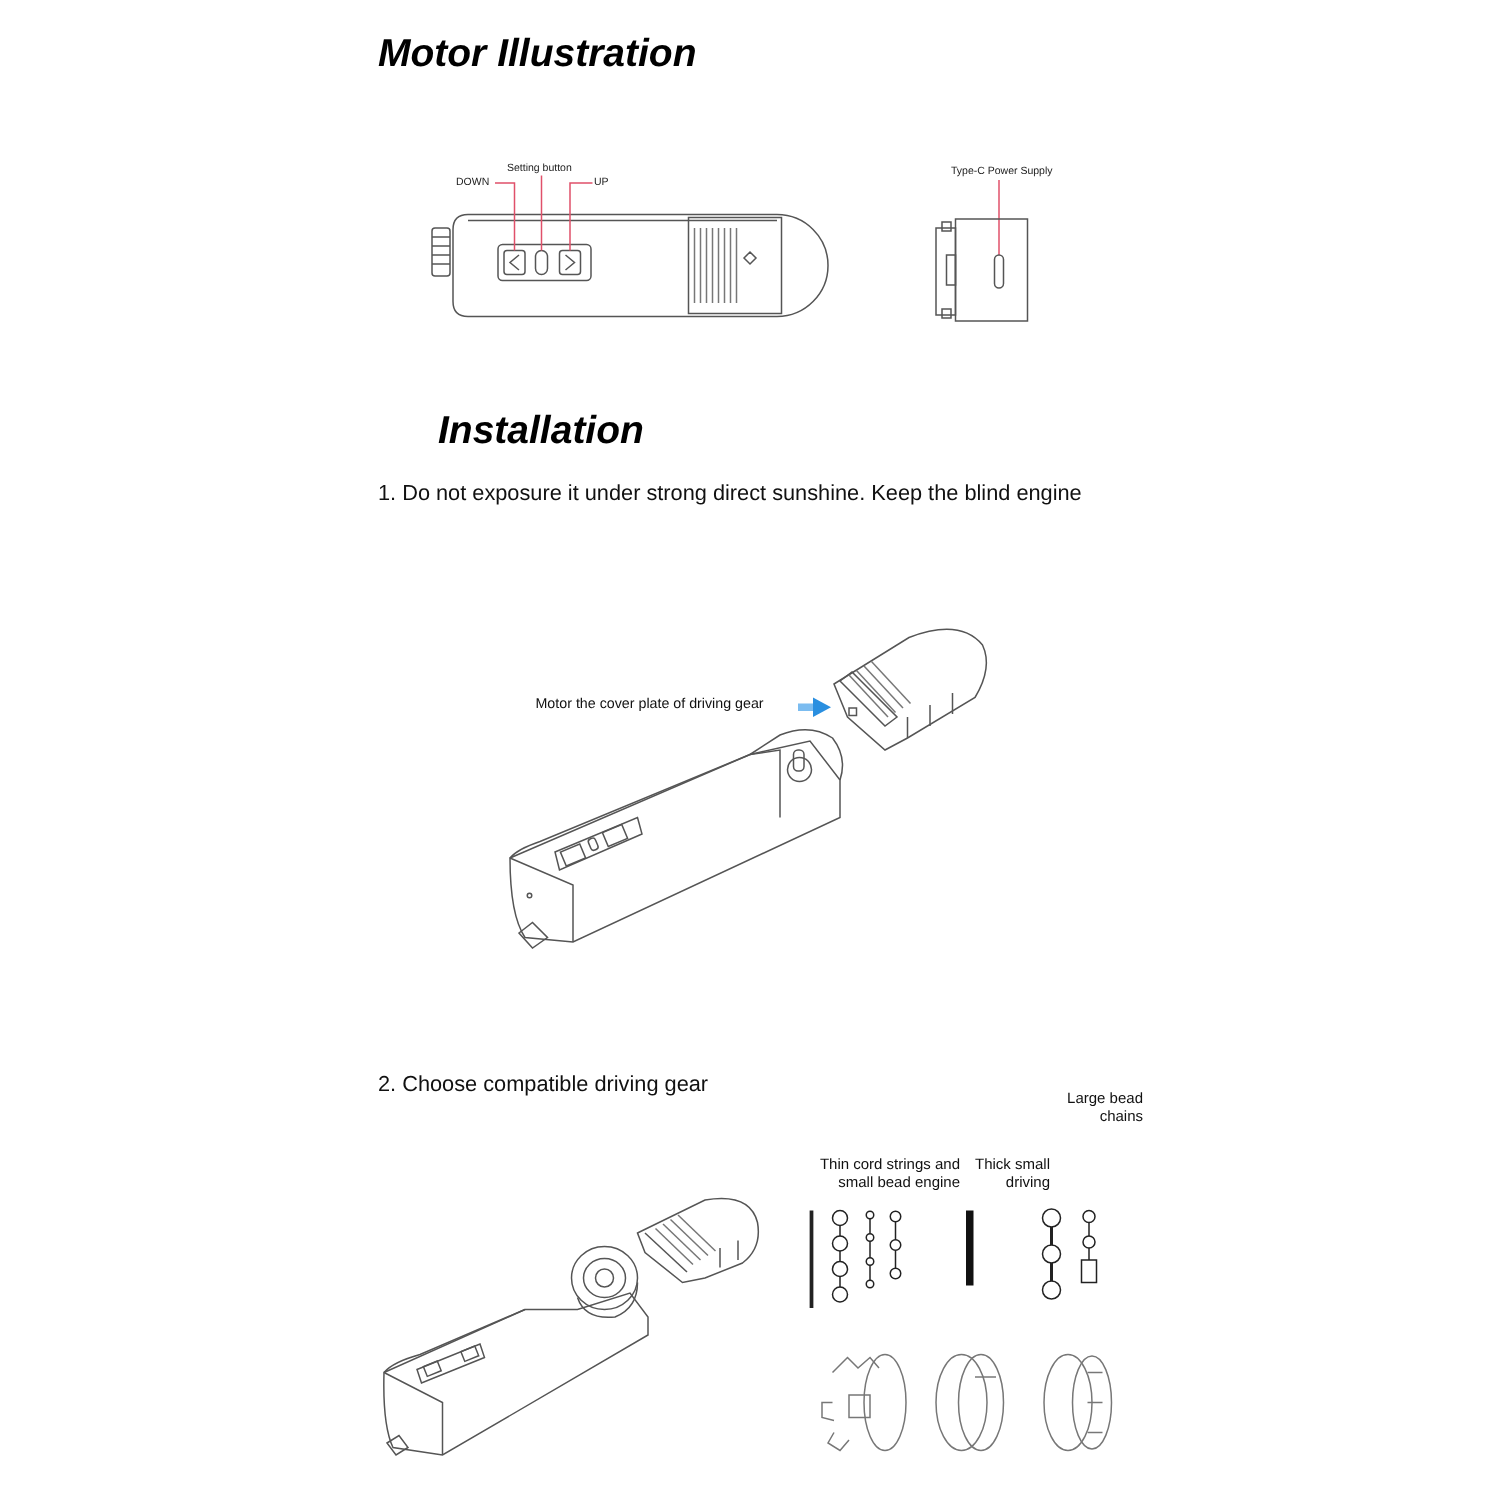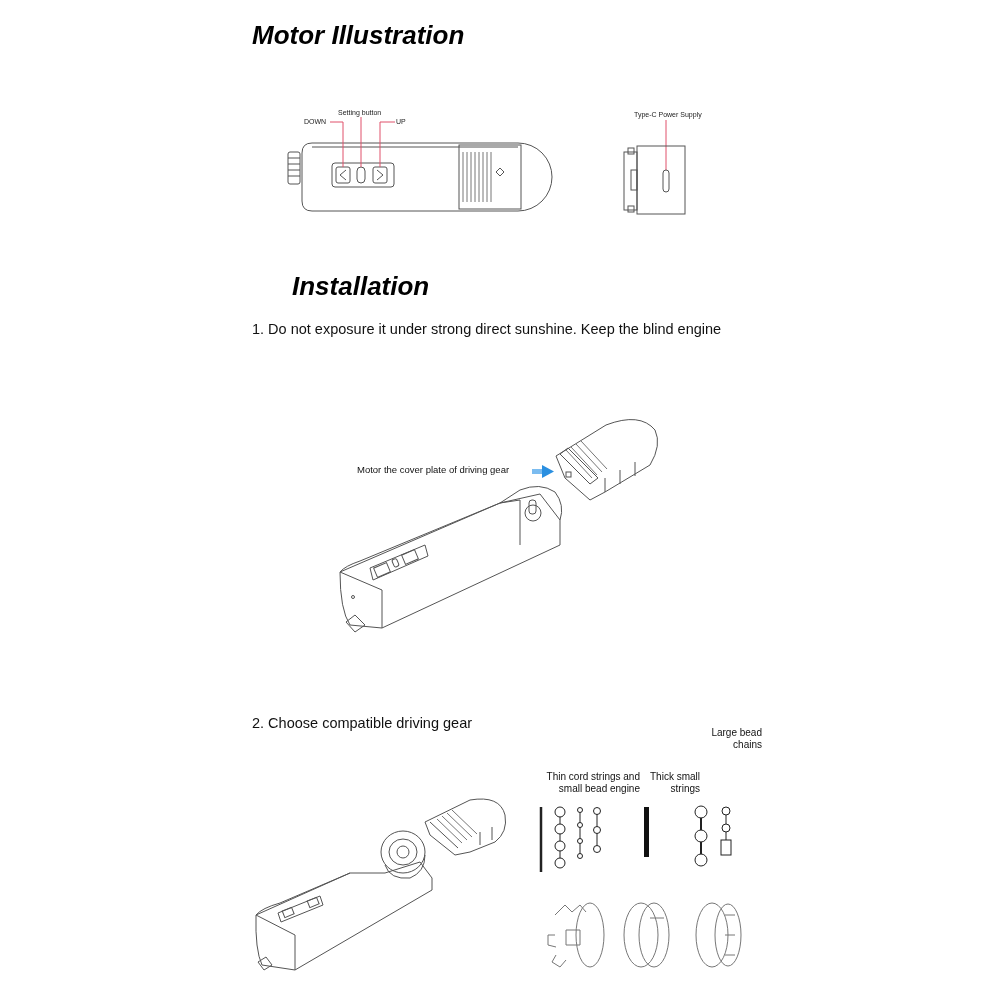--- a/index.html
+++ b/index.html
@@ -118,21 +118,21 @@
 </svg>
 
 <div class="abs para" style="left:252px;top:700px;margin-top:12px;">2. Choose compatible driving gear</div>
 
 <div class="abs lbl2" style="left:520px;top:771px;width:100px;">
   <div>Thin cord strings and</div>
   <div>small bead engine</div>
 </div>
 <div class="abs lbl2" style="left:620px;top:771px;width:60px;">
   <div>Thick small</div>
-  <div>strings</div>
+  <div>driving</div>
 </div>
 <div class="abs lbl2" style="left:682px;top:727px;width:60px;">
   <div>Large bead</div>
   <div>chains</div>
 </div>
 
 <svg style="left:0;top:0;" width="1001" height="1001">
 
   <g stroke="#222" fill="#fff">
     <line x1="541" y1="807" x2="541" y2="872" stroke-width="2.5"></line>

